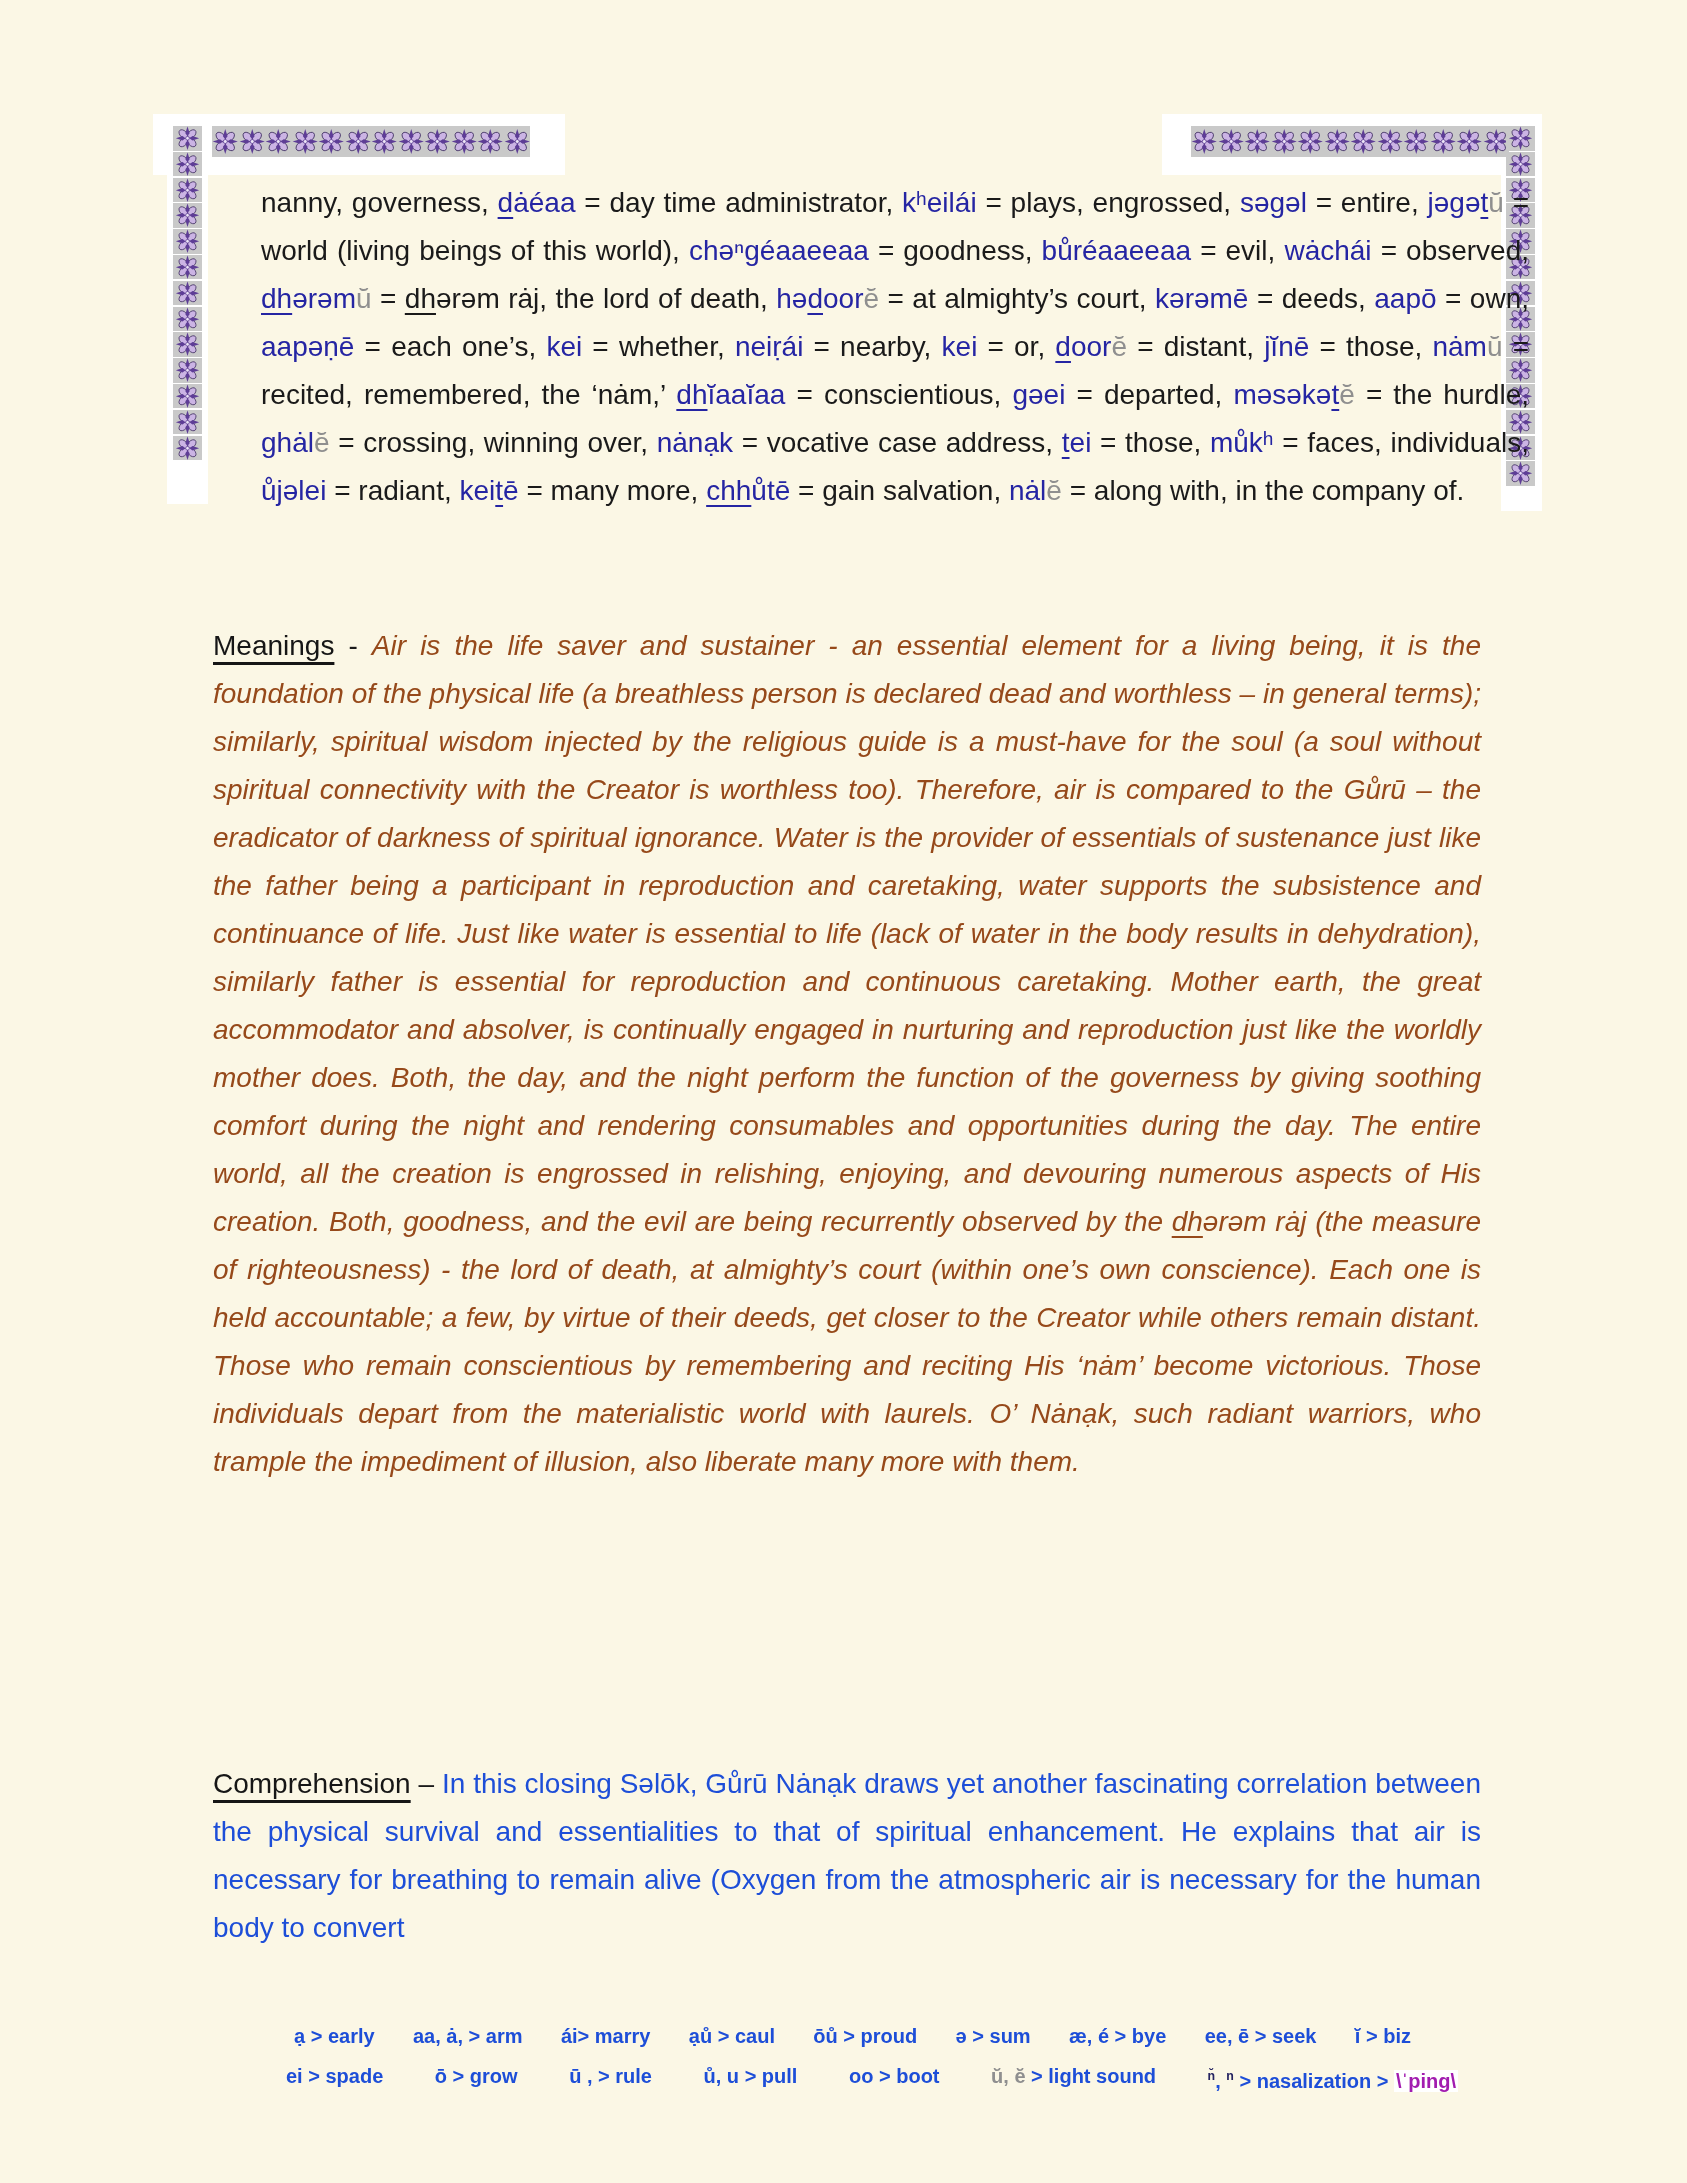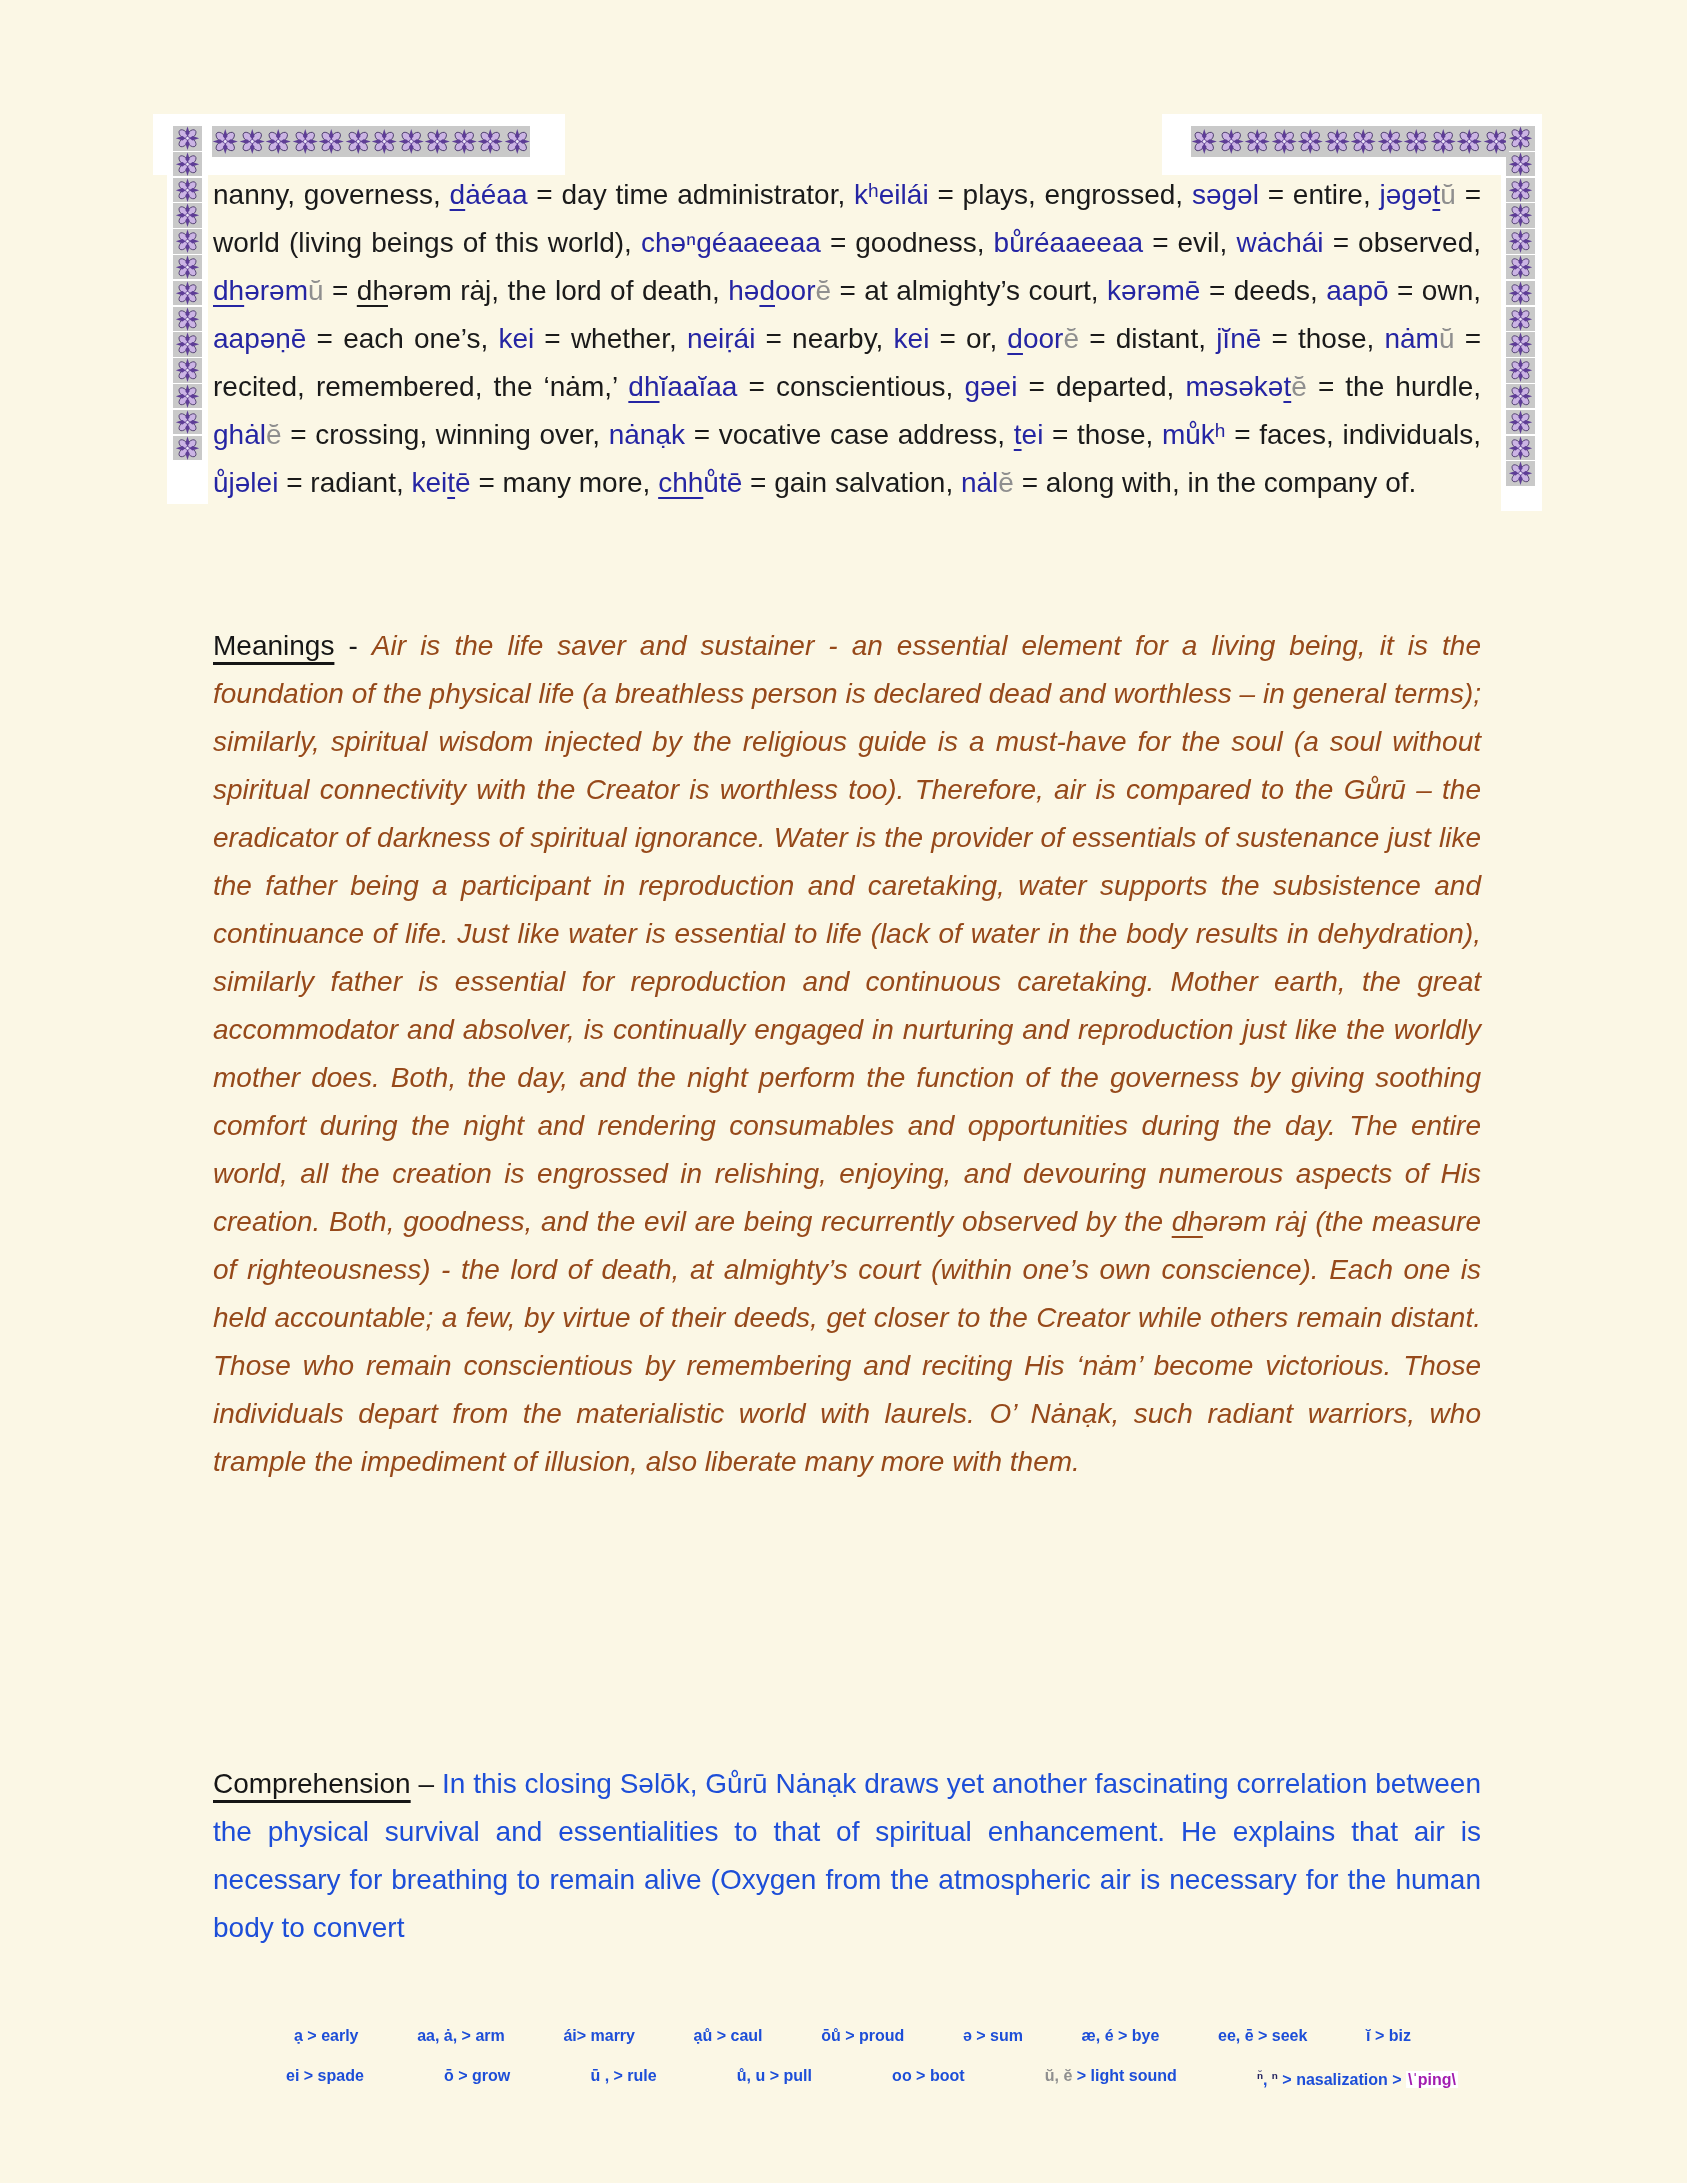--- a/index.html
+++ b/index.html
@@ -28,21 +28,21 @@
   #col-left  { left:173px;  top:126px; }
   #col-right { left:1506px; top:126px; }
   .fcol .fcell { width:29px; height:24.5px; background:#C9C9C9; }
   .fcell { display:block; }
   .fcell svg { display:block; width:100%; height:100%; }
 
   .para {
     position:absolute; left:213px; width:1268px;
     text-align:justify; font-size:28px; line-height:48px;
   }
-  #defs     { top:171px; }
+  #defs     { top:179px;margin-left:48px; }
   #meanings { top:622px; }
   #compr    { top:1760px; }
 
   .c-k  { color:#1A1A1A; }
   .c-ku { color:#1A1A1A; }
   .c-b, .c-bu { color:#2525A3; }
   .c-g  { color:#8F8F8F; }
   .c-br, .c-bru { color:#96491A; font-style:italic; }
   .c-n  { color:#1d4ed8; }
   .c-ku,.c-bu,.c-bru {
@@ -50,21 +50,21 @@
   }
   .c-hu {
     color:#161616; text-decoration:underline;
     text-decoration-thickness:2.6px; text-underline-offset:7.3px;
   }
   .c-sup { color:#232260; vertical-align:super; font-size:0.62em; }
   .c-hl  { color:#a21caf; background:#FFFFFF; padding:0 2px; }
 
   .prow {
     position:absolute; display:flex; justify-content:space-between;
-    font-size:16px; line-height:26.5px; font-weight:600; color:#232260;
+    font-size:20px; line-height:26.5px; font-weight:600; color:#232260;
     white-space:nowrap;
   }
   #prow1 { left:294px; top:2023px; width:1117px; }
   #prow2 { left:286px; top:2063px; width:1172px; }
 
   #flower-defs { position:absolute; width:0; height:0; overflow:hidden; }
 </style>
 </head>
 <body>
 

